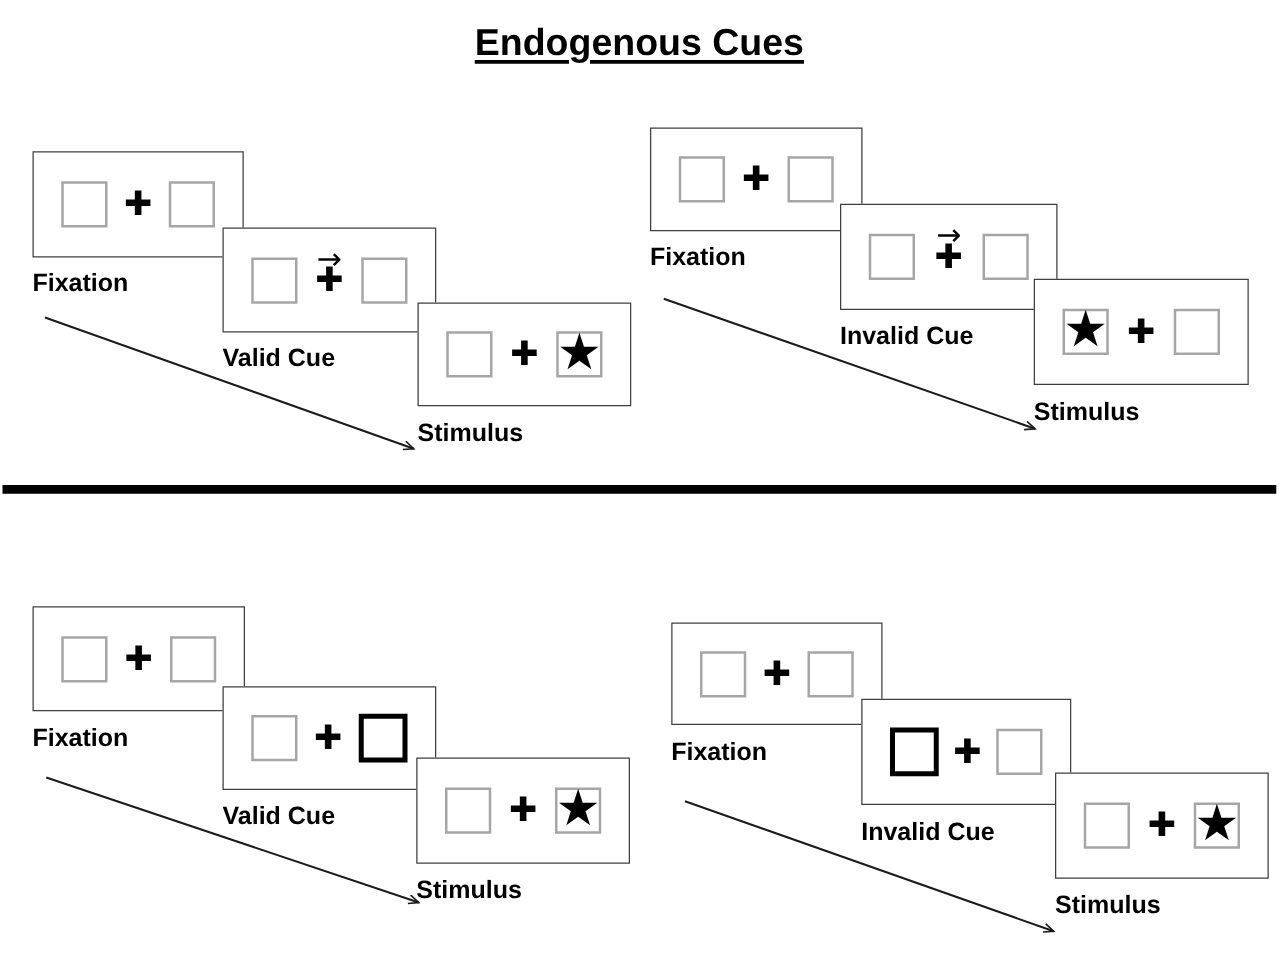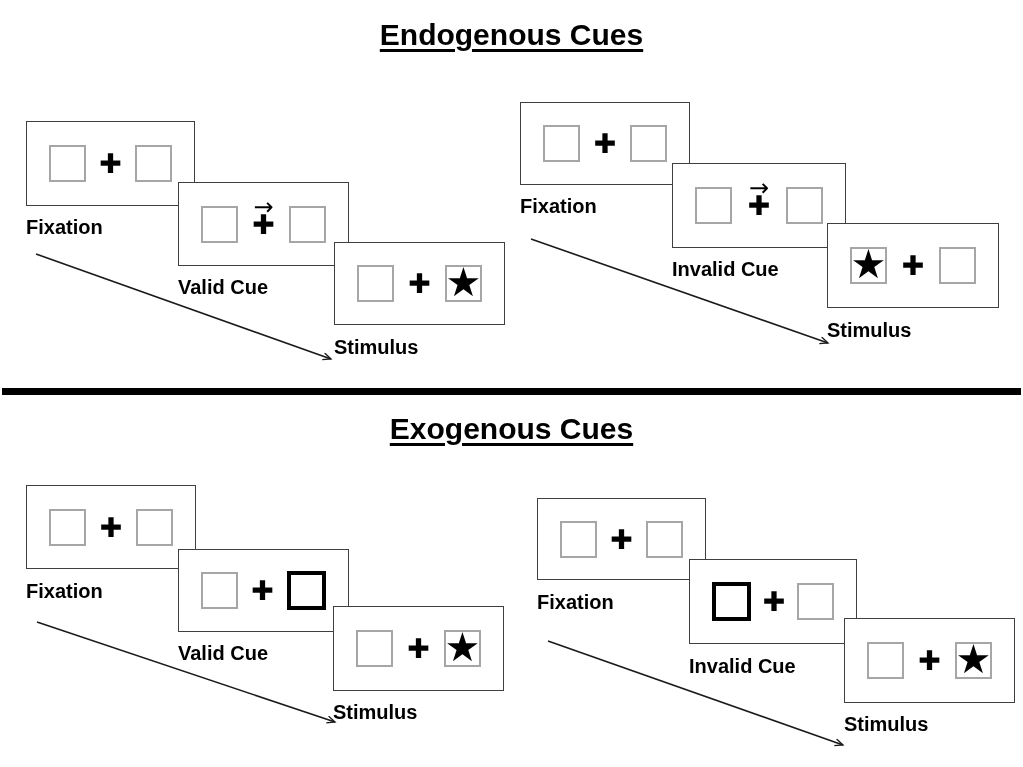--- a/index.html
+++ b/index.html
@@ -137,21 +137,20 @@
           <marker id="ah2" markerWidth="12" markerHeight="10" refX="9" refY="4" orient="auto" markerUnits="userSpaceOnUse">
             <path d="M1,0.5 L9,4 L1,7.5" fill="none" stroke="#1a1a1a" stroke-width="1.3"></path>
           </marker>
         </defs>
       <line x1="1" y1="1" x2="298" y2="105" stroke="#1a1a1a" stroke-width="1.6" marker-end="url(#ah2)"></line>
     </svg>
   </div>
 
   <div id="divider"></div>
 
-  <div id="title-exo" class="title">Exogenous Cues</div>
 
   <div class="trial">
     <div class="panel xv-p1">
       <span class="sq"></span>
       <span class="mid">
           <span class="plus">✚</span>
         </span>
       <span class="sq"></span>
     </div>
     <div class="panel xv-p2">

